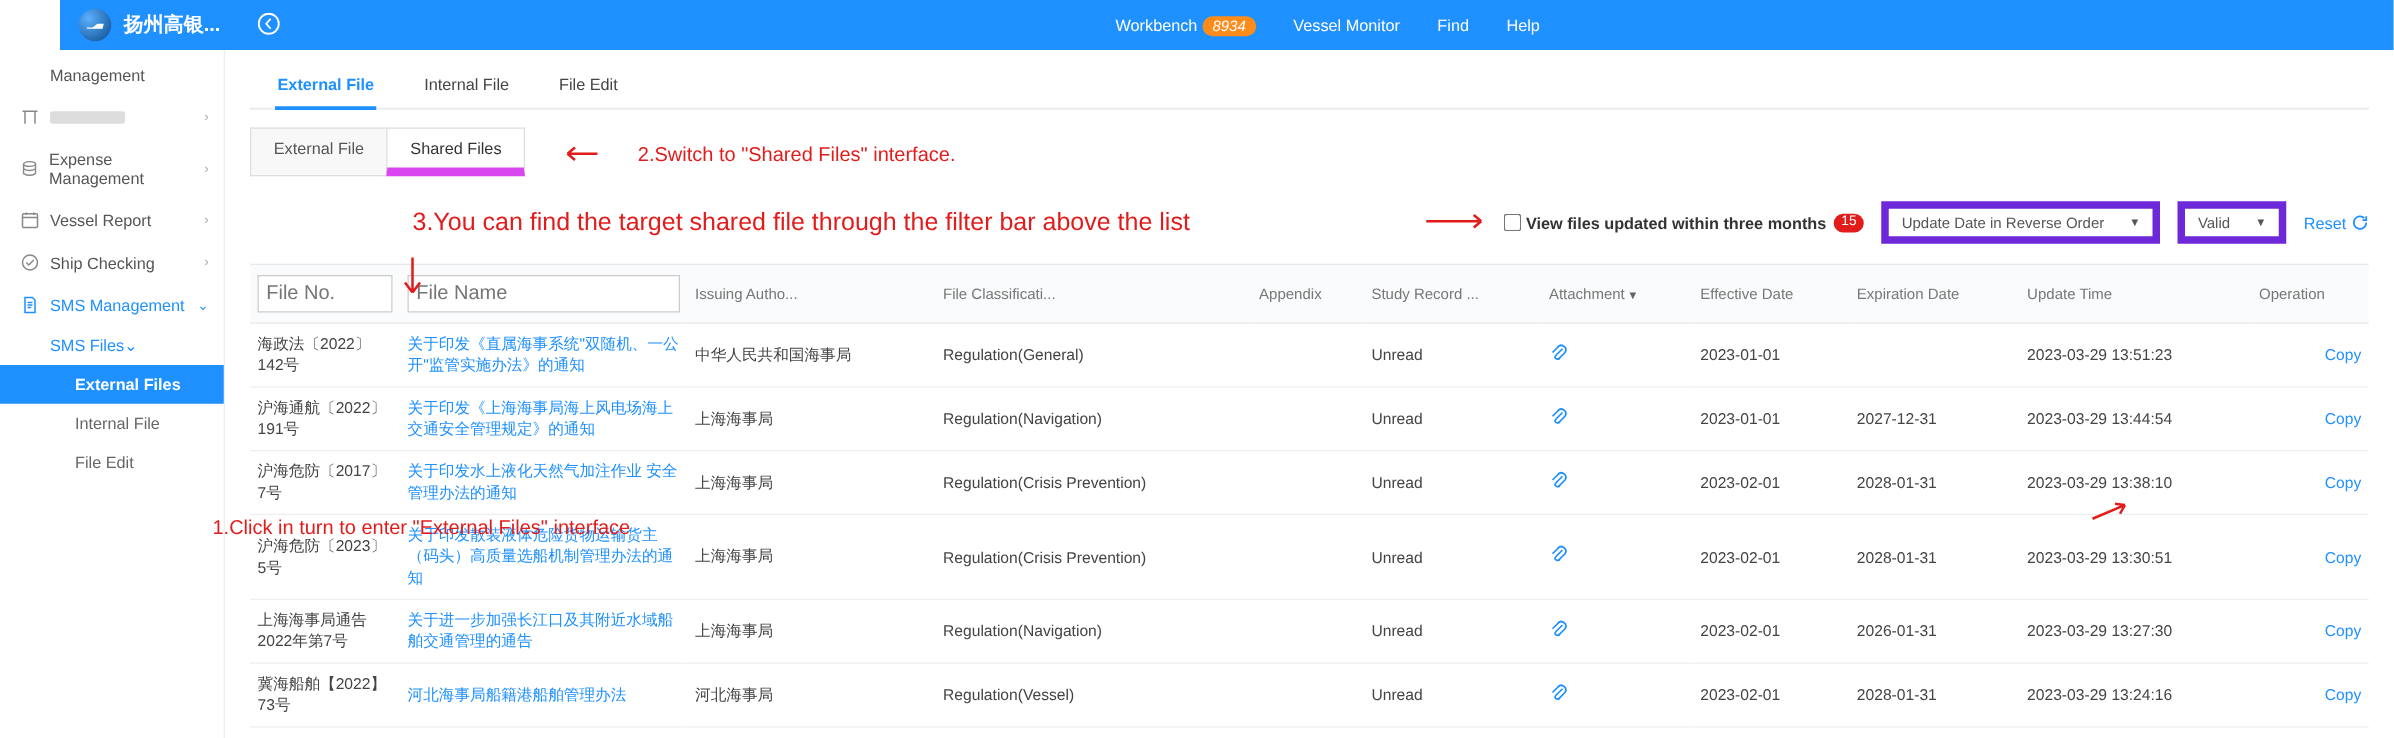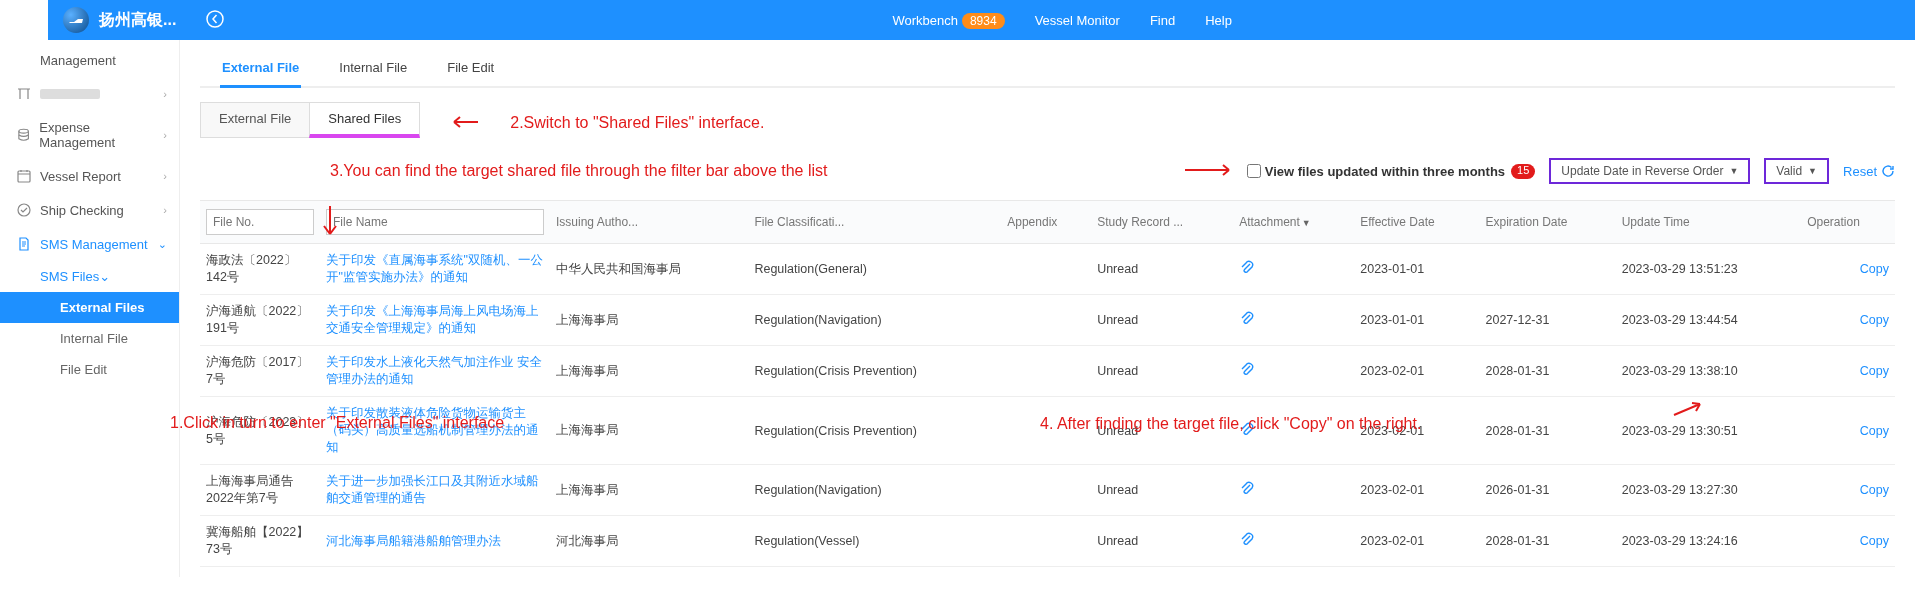--- a/index.html
+++ b/index.html
@@ -3,55 +3,55 @@
 <meta charset="utf-8">
 <style>
 * { margin: 0; padding: 0; box-sizing: border-box; font-family: "Microsoft YaHei", Arial, sans-serif; }
 body { font-size: 13px; color: #333; background: #fff; width: 1915px; }
 .header { background: #1e90ff; height: 40px; display: flex; align-items: center; color: #fff; padding: 0 15px; margin-left: 48px; }
 .logo { width: 26px; height: 26px; border-radius: 50%; background: radial-gradient(circle at 30% 30%, #5ab0ff, #0a4a8a); margin-right: 10px; display: flex; align-items: center; justify-content: center; }
 .app-title { font-size: 16px; font-weight: bold; margin-right: 30px; }
 .collapse-btn { color: #fff; cursor: pointer; }
 .header-center { flex: 1; display: flex; justify-content: center; gap: 30px; align-items: center; }
 .header-center a { color: #fff; text-decoration: none; }
-.badge-orange { background: #ff8c1a; border-radius: 10px; padding: 1px 8px; font-size: 12px; margin-left: 4px; }
+.badge-orange { background: #ff8c1a; border-radius: 10px; padding: 1px 8px; font-size: 12px; margin-left: 4px; font-style: italic; }
 .header-right { display: flex; align-items: center; gap: 18px; }
 .header-right .icon { color: #fff; cursor: pointer; }
 .dropdown-caret::after { content: ' ▾'; font-size: 10px; }
 .avatar { width: 26px; height: 26px; border-radius: 50%; background: linear-gradient(#6cb6ff, #2a7dd4); display: inline-block; }
 .layout { display: flex; }
 .sidebar { width: 180px; background: #fff; border-right: 1px solid #eee; font-size: 13px; color: #555; padding-top: 4px; }
 .sidebar .item { display: flex; align-items: center; padding: 9px 12px 9px 16px; cursor: pointer; justify-content: space-between; }
 .sidebar .item .lbl { display: flex; align-items: center; gap: 8px; }
 .sidebar .item .caret { color: #aaa; font-size: 11px; }
 .sidebar .sms-header { color: #1e90ff; }
 .sidebar .sms-header .caret { color: #1e90ff; }
 .sidebar .sub { padding: 8px 12px 8px 40px; cursor: pointer; display: flex; justify-content: flex-start; align-items: center; color: #666; }
 .sidebar .sub.active { background: #1e90ff; color: #fff; font-weight: bold; }
 .main { flex: 1; padding: 10px 20px; }
 .tabbar { border-bottom: 2px solid #eee; display: flex; gap: 36px; padding-left: 20px; margin-bottom: 14px; }
 .tabbar .tab { padding: 10px 2px; cursor: pointer; color: #444; }
 .tabbar .tab.active { color: #1e90ff; border-bottom: 3px solid #1e90ff; font-weight: bold; margin-bottom: -2px; }
 .subtabs { display: flex; gap: 0; margin-bottom: 6px; }
 .subtabs .stab { padding: 8px 18px; border: 1px solid #ddd; cursor: pointer; background: #fff; }
 .subtabs .stab:first-child { border-right: none; }
-.subtabs .stab.active { border-top: 1px solid #ddd; border-bottom: 4px solid #d946ef; position: relative; }
+.subtabs .stab.active { border-top: 1px solid #ddd; border-bottom: 7px solid #d946ef; position: relative; }
 .subtabs .stab:not(.active) { background: #f8f8f8; color: #555; }
 .note { color: #e21b1b; font-size: 16px; position: absolute; }
 .filter-row { display: flex; align-items: center; justify-content: flex-end; gap: 14px; margin-bottom: 10px; border-bottom: 2px solid #1e90ff; padding-bottom: 6px; }
-.filter-left-note { flex: 1; color: #e21b1b; font-size: 16px; }
+.filter-left-note { flex: 1; color: #e21b1b; font-size: 20px; }
 .chk-container { display: flex; gap: 4px; }
 .chk-container input { width: 14px; height: 14px; border: 1px solid #888; }
 .pill-red { background: #e21b1b; color: #fff; border-radius: 9px; padding: 0 6px; font-size: 11px; margin-left: 2px; }
-.select-box { border: 2px solid #6d28d9; padding: 4px 10px; font-size: 12px; color: #555; background: #fff; display: flex; align-items: center; gap: 6px; cursor: pointer; }
+.select-box { border: 6px solid #6d28d9; padding: 4px 10px; font-size: 12px; color: #555; background: #fff; display: flex; align-items: center; gap: 20px; cursor: pointer; }
 .select-box .tri { font-size: 9px; color: #555; }
 .reset-link { color: #1e90ff; cursor: pointer; display: flex; align-items: center; gap: 4px; }
 table.grid { width: 100%; border-collapse: collapse; }
 table.grid th { text-align: left; font-weight: normal; color: #777; padding: 8px 6px; border-bottom: 2px solid #1e90ff; font-size: 12px; }
-table.grid th input { width: 100%; border: 1px solid #ccc; padding: 5px 6px; font-size: 12px; color: #888; }
+table.grid th input { width: 100%; border: 1px solid #ccc; padding: 5px 6px; font-size: 16px; color: #888; }
 table.grid td { padding: 8px 6px; border-bottom: 1px solid #eee; vertical-align: middle; font-size: 12.5px; color: #444; }
 .link { color: #1e90ff; cursor: pointer; text-decoration: none; }
 .clip-icon { color: #1e90ff; font-size: 16px; }
 .sidebar-icon { width: 16px; height: 16px; display: inline-block; color: #888; }
 .rel-container { position: relative; }
 .filter-row { border-bottom: none; }
 .header-row { background: #fafbfc; }
 .sort-caret { font-size: 9px; color: #666; margin-left: 2px; }
 .sortable { cursor: pointer; }
 .th-clean { border-bottom: 1px solid #e8e8e8 !important; }
@@ -300,18 +300,17 @@
                   </svg></span></td>
               <td>2023-02-01</td>
               <td>2028-01-31</td>
               <td>2023-03-29 13:24:16</td>
               <td style="text-align:right"><a class="link">Copy</a></td>
             </tr>
           </tbody>
     </table>
     </div>
 
-    <span class="note" style="left:860px; top:375px;">4. After finding the target file, click "Copy" on the right.</span>
     <span style="position:absolute;left:1492px;top:360px;"><svg width="34" height="20">
           <path d="M2 15 L28 4 M28 4 L20 3 M28 4 L24 11" stroke="#e21b1b" stroke-width="2" fill="none"></path>
         </svg></span>
   </div>
 </div>
 
 </body></html>

